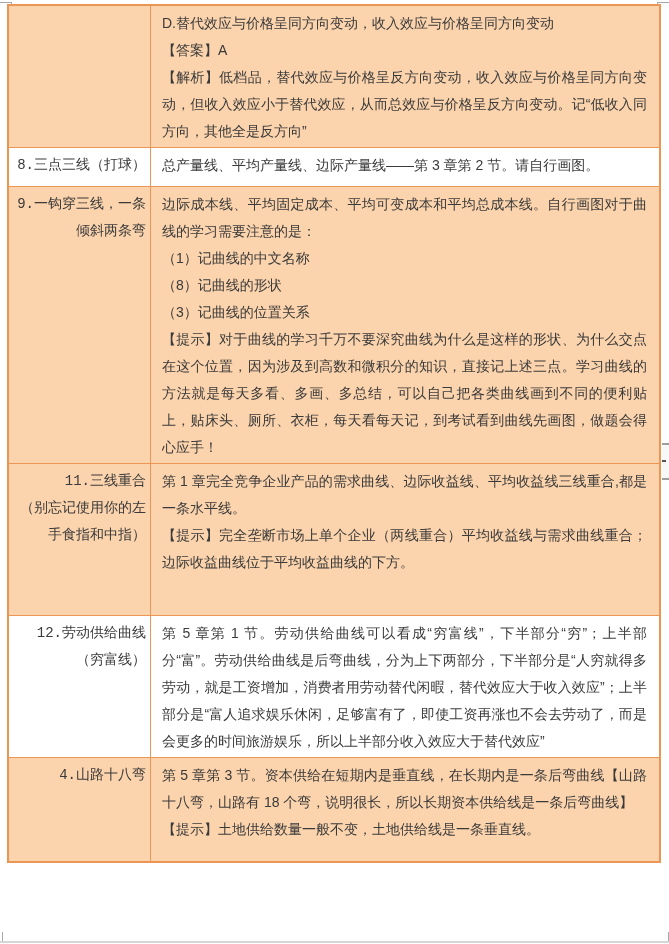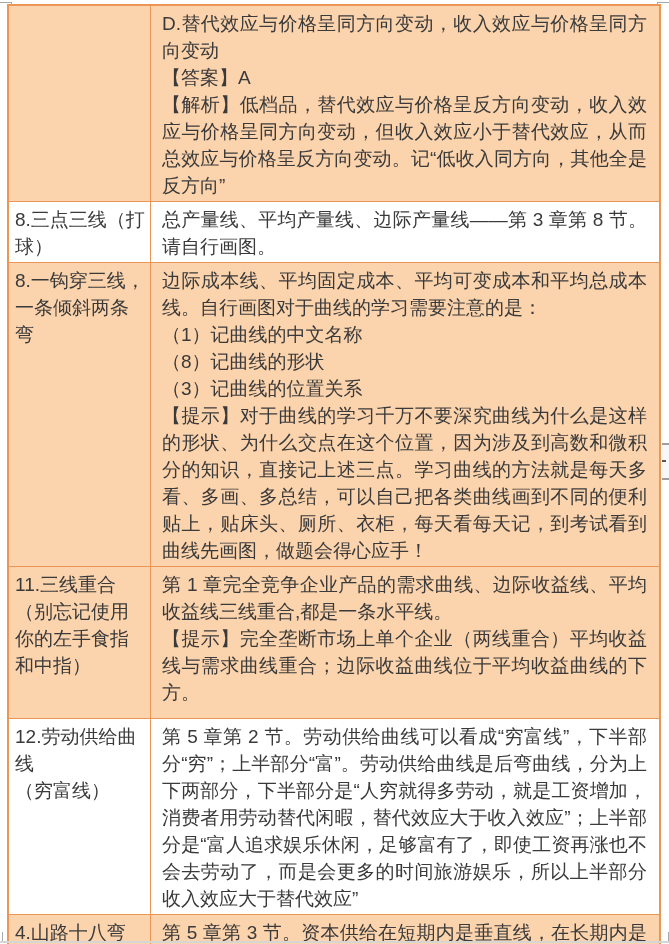--- a/index.html
+++ b/index.html
@@ -30,32 +30,32 @@
     top:4px;
     width:654px;
     border-collapse:collapse;
     table-layout:fixed;
     border:2px solid var(--table-border);
   }
   table.doc td{
     border:1px solid var(--table-border);
     vertical-align:top;
     color:var(--text);
-    font-size:19px;
+    font-size:14px;
     line-height:27px;
     overflow:hidden;
   }
   td.c-left{width:131px;padding:4px 4px 2px 6px;}
   td.c-right{padding:4px 12px 2px 11px;}
   .celltext{
     white-space:pre-wrap;
     word-break:break-all;
     text-align:justify;
   }
-  td.c-left .celltext{text-align:left;}
+  td.c-left .celltext{text-align:right;font-family:Liberation Mono, monospace;}
   tr.shaded td{background:var(--row-shade);}
   tr.r0{height:138px;}
   tr.r1{height:39px;}
   tr.r2{height:242px;}
   tr.r3{height:136px;}
   tr.r4{height:152px;}
   tr.r5{height:130px;}
   tr.r6{height:104px;}
   
   .mark{position:absolute;}
@@ -114,26 +114,26 @@
             <div class="celltext">D.替代效应与价格呈同方向变动，收入效应与价格呈同方向变动
 【答案】A
 【解析】低档品，替代效应与价格呈反方向变动，收入效应与价格呈同方向变动，但收入效应小于替代效应，从而总效应与价格呈反方向变动。记“低收入同方向，其他全是反方向”</div>
           </td>
       </tr>
       <tr class="r1">
         <td class="c-left">
             <div class="celltext">8.三点三线（打球）</div>
           </td>
         <td class="c-right">
-            <div class="celltext">总产量线、平均产量线、边际产量线——第 3 章第 8 节。请自行画图。</div>
+            <div class="celltext">总产量线、平均产量线、边际产量线——第 3 章第 2 节。请自行画图。</div>
           </td>
       </tr>
       <tr class="r2 shaded">
         <td class="c-left">
-            <div class="celltext">8.一钩穿三线，一条倾斜两条弯</div>
+            <div class="celltext">9.一钩穿三线，一条倾斜两条弯</div>
           </td>
         <td class="c-right">
             <div class="celltext">边际成本线、平均固定成本、平均可变成本和平均总成本线。自行画图对于曲线的学习需要注意的是：
 （1）记曲线的中文名称
 （8）记曲线的形状
 （3）记曲线的位置关系
 【提示】对于曲线的学习千万不要深究曲线为什么是这样的形状、为什么交点在这个位置，因为涉及到高数和微积分的知识，直接记上述三点。学习曲线的方法就是每天多看、多画、多总结，可以自己把各类曲线画到不同的便利贴上，贴床头、厕所、衣柜，每天看每天记，到考试看到曲线先画图，做题会得心应手！</div>
           </td>
       </tr>
       <tr class="r4 shaded">
@@ -145,21 +145,21 @@
             <div class="celltext">第 1 章完全竞争企业产品的需求曲线、边际收益线、平均收益线三线重合,都是一条水平线。
 【提示】完全垄断市场上单个企业（两线重合）平均收益线与需求曲线重合；边际收益曲线位于平均收益曲线的下方。</div>
           </td>
       </tr>
       <tr class="r5">
         <td class="c-left">
             <div class="celltext">12.劳动供给曲线
 （穷富线）</div>
           </td>
         <td class="c-right">
-            <div class="celltext">第 5 章第 2 节。劳动供给曲线可以看成“穷富线”，下半部分“穷”；上半部分“富”。劳动供给曲线是后弯曲线，分为上下两部分，下半部分是“人穷就得多劳动，就是工资增加，消费者用劳动替代闲暇，替代效应大于收入效应”；上半部分是“富人追求娱乐休闲，足够富有了，即使工资再涨也不会去劳动了，而是会更多的时间旅游娱乐，所以上半部分收入效应大于替代效应”</div>
+            <div class="celltext">第 5 章第 1 节。劳动供给曲线可以看成“穷富线”，下半部分“穷”；上半部分“富”。劳动供给曲线是后弯曲线，分为上下两部分，下半部分是“人穷就得多劳动，就是工资增加，消费者用劳动替代闲暇，替代效应大于收入效应”；上半部分是“富人追求娱乐休闲，足够富有了，即使工资再涨也不会去劳动了，而是会更多的时间旅游娱乐，所以上半部分收入效应大于替代效应”</div>
           </td>
       </tr>
       <tr class="r6 shaded">
         <td class="c-left">
             <div class="celltext">4.山路十八弯</div>
           </td>
         <td class="c-right">
             <div class="celltext">第 5 章第 3 节。资本供给在短期内是垂直线，在长期内是一条后弯曲线【山路十八弯，山路有 18 个弯，说明很长，所以长期资本供给线是一条后弯曲线】
 【提示】土地供给数量一般不变，土地供给线是一条垂直线。</div>
           </td>

